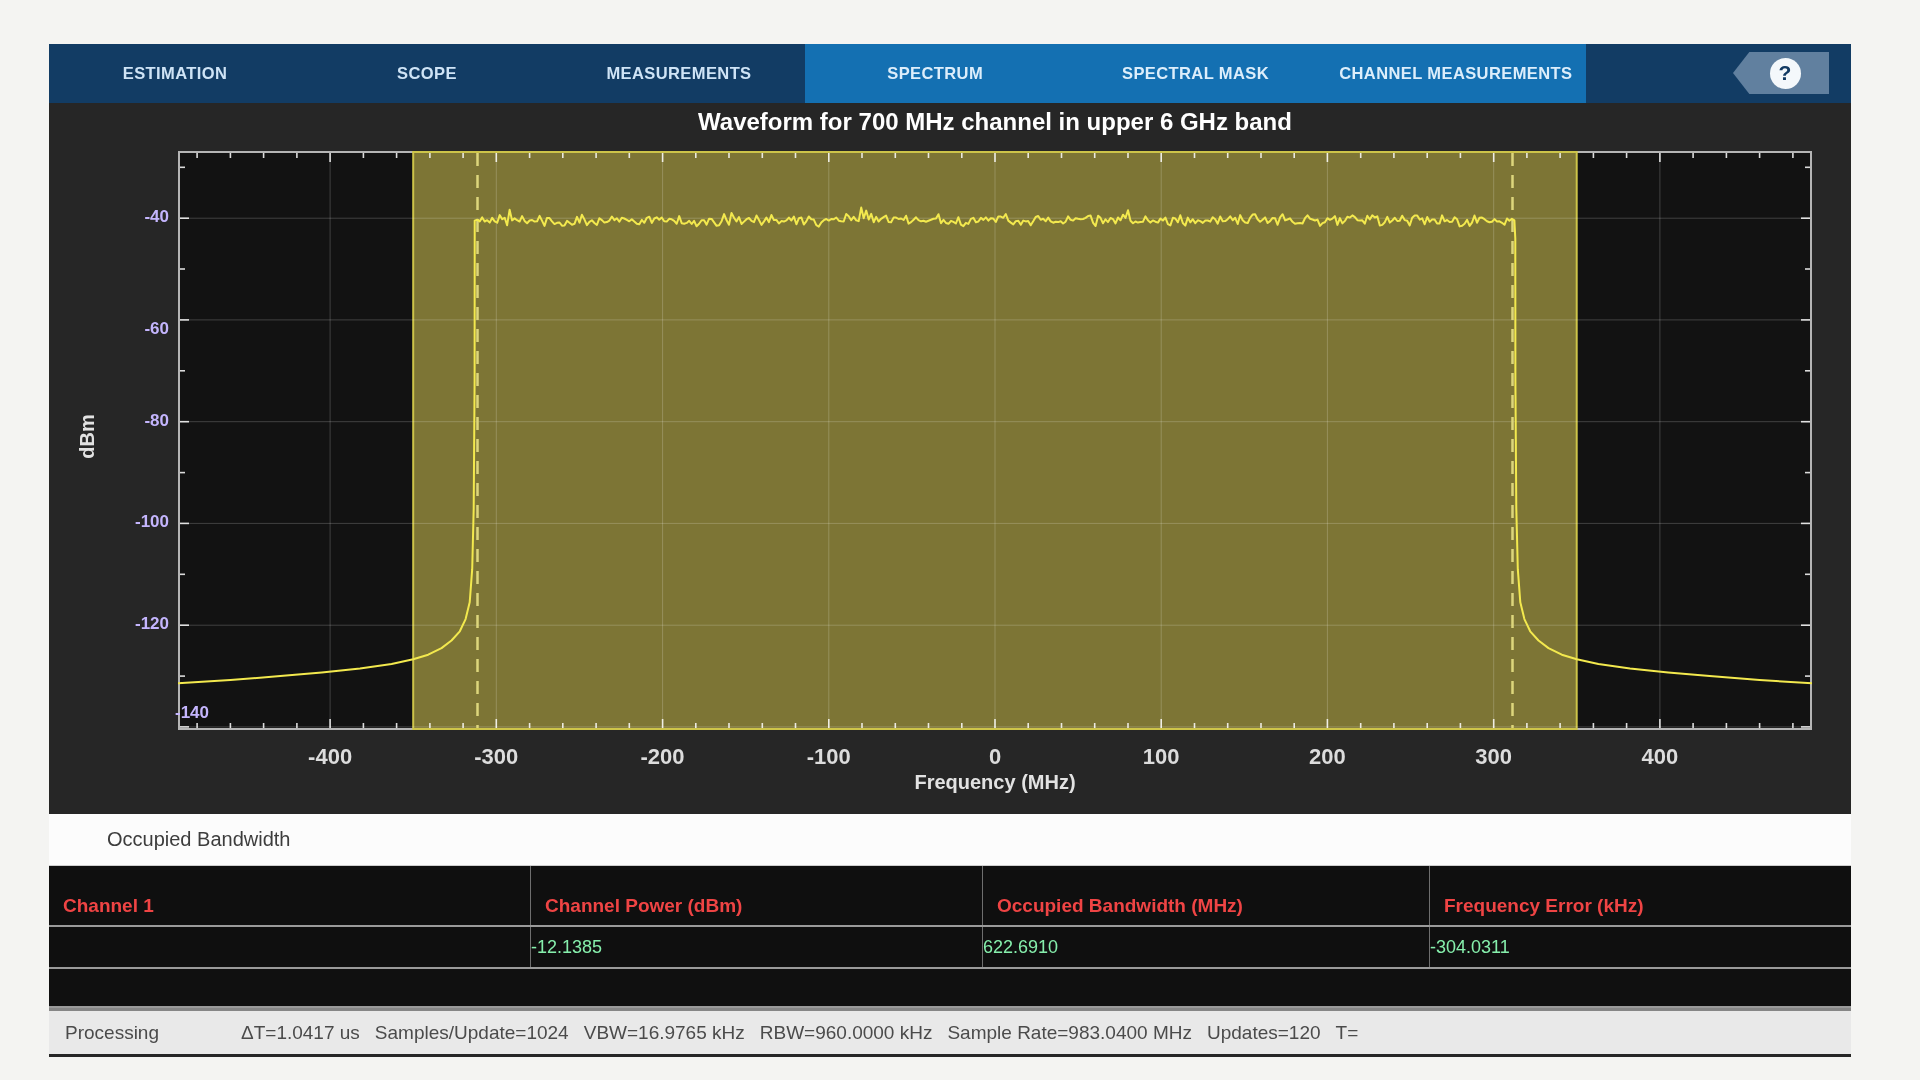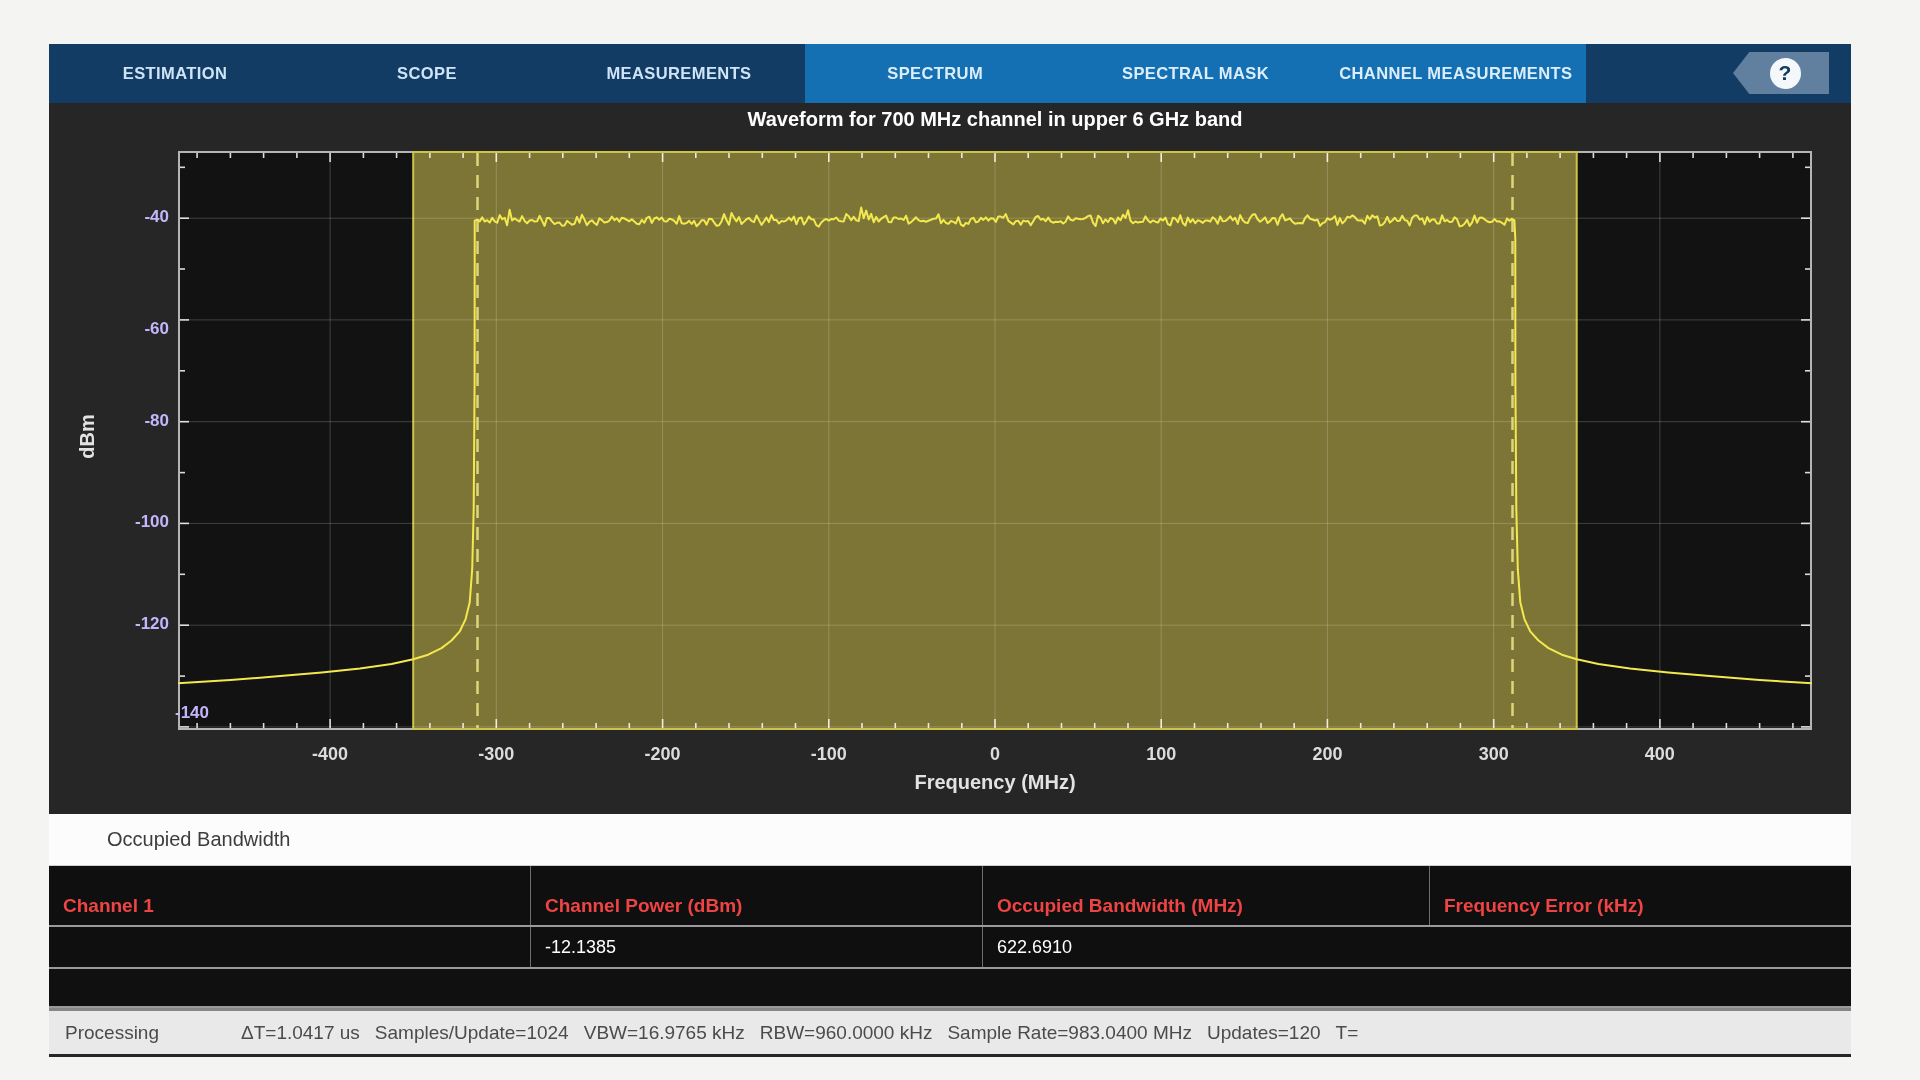--- a/index.html
+++ b/index.html
@@ -17,43 +17,43 @@
   .sec-light .tab{color:#ddeefb;}
   .help-tag{position:absolute;right:22px;top:8px;width:96px;height:42px;background:#61809f;
             clip-path:polygon(0 50%,17% 0,100% 0,100% 100%,17% 100%);
             display:flex;align-items:center;justify-content:center;}
   .help-circle{width:31px;height:31px;border-radius:50%;background:#f4f8fb;color:#123a63;
                font-size:21px;font-weight:bold;display:flex;align-items:center;justify-content:center;margin-left:8px;}
 
   
   .plot-panel{position:relative;width:100%;height:711px;background:#262626;}
   .plot-title{position:absolute;left:129px;top:5px;width:1634px;text-align:center;
-              color:#ffffff;font-size:20px;font-weight:bold;}
+              color:#ffffff;font-size:24px;font-weight:bold;}
   #spectrum-svg{position:absolute;left:129px;top:48px;}
   .xtick-label{position:absolute;width:90px;margin-left:-45px;text-align:center;top:641px;
-               color:#dcdcdc;font-size:18px;font-weight:bold;}
+               color:#dcdcdc;font-size:22px;font-weight:bold;}
   .ytick-label{position:absolute;left:0;width:120px;text-align:right;
                color:#c4b5fd;font-size:17px;font-weight:bold;}
   .xaxis-label{position:absolute;left:129px;top:668px;width:1634px;text-align:center;
                color:#e2e2e2;font-size:20px;font-weight:bold;}
   .yaxis-label{position:absolute;left:16px;top:322px;color:#e2e2e2;font-size:20px;font-weight:bold;
                transform:rotate(-90deg);transform-origin:center;}
 
   
   .obw-bar{height:52px;background:#fcfcfc;display:flex;align-items:center;
            padding-left:58px;box-sizing:border-box;color:#3d3d3d;font-size:20px;border-bottom:1px solid #cfcfcf;}
 
   
   .data-table{background:#0f0f0f;width:100%;}
   .t-grid{display:grid;grid-template-columns:453px 452px 447px auto;}
   .t-header{height:59px;}
   .t-header .cell{display:flex;align-items:flex-end;padding:0 0 8px 14px;
                   color:#ef4444;font-size:19px;font-weight:bold;}
   .t-row{height:40px;}
-  .t-row .cell{display:flex;align-items:center;padding-left:14px;color:#ffffff;font-size:18px;}
+  .t-row .cell{display:flex;align-items:center;color:#86efac;font-size:18px;}
   .cell + .cell{border-left:1px solid #6e6e6e;margin-left:28px;}
   .t-sep{height:2px;background:#9a9a9a;}
   .t-empty{height:37px;background:#101010;}
 
   
   .status-bar{height:46px;background:#e9e9e9;border-top:3px solid #868686;
               display:flex;align-items:center;padding-left:16px;box-sizing:border-box;
               color:#4b4b4b;font-size:19px;white-space:nowrap;overflow:hidden;}
   .status-state{margin-right:82px;}
   .status-item{margin-right:15px;}
@@ -261,20 +261,21 @@
         <div class="cell">Channel 1</div>
         <div class="cell">Channel Power (dBm)</div>
         <div class="cell">Occupied Bandwidth (MHz)</div>
         <div class="cell">Frequency Error (kHz)</div>
       </div>
       <div class="t-sep"></div>
       <div class="t-grid t-row">
         <div class="cell"></div>
         <div class="cell">-12.1385</div>
         <div class="cell">622.6910</div>
+        <div class="cell">-304.0311</div>
       </div>
       <div class="t-sep"></div>
       <div class="t-empty"></div>
       <div class="t-sep"></div>
     </div>
 
     <div class="status-bar">
       <span class="status-state">Processing</span>
       <span class="status-item">ΔT=1.0417 us</span>
       <span class="status-item">Samples/Update=1024</span>

